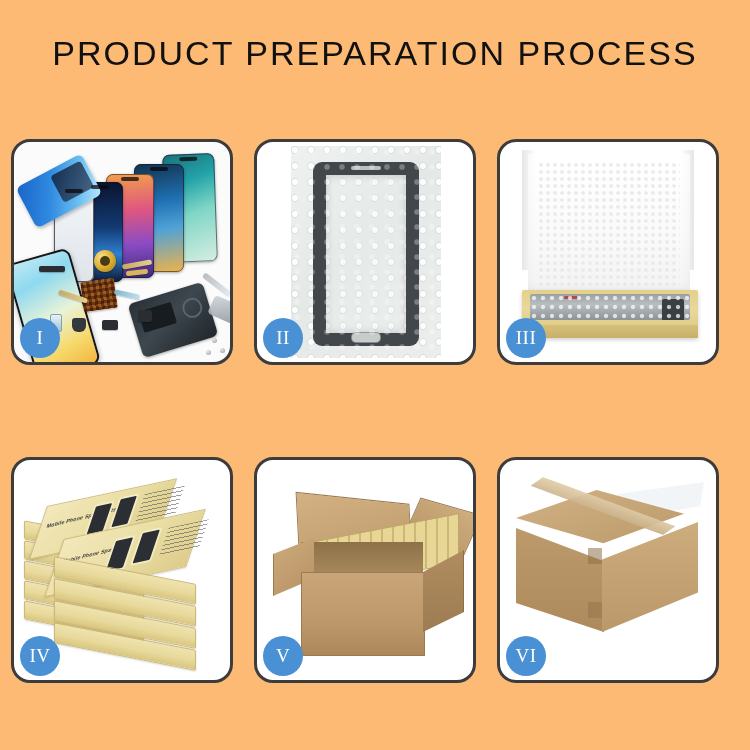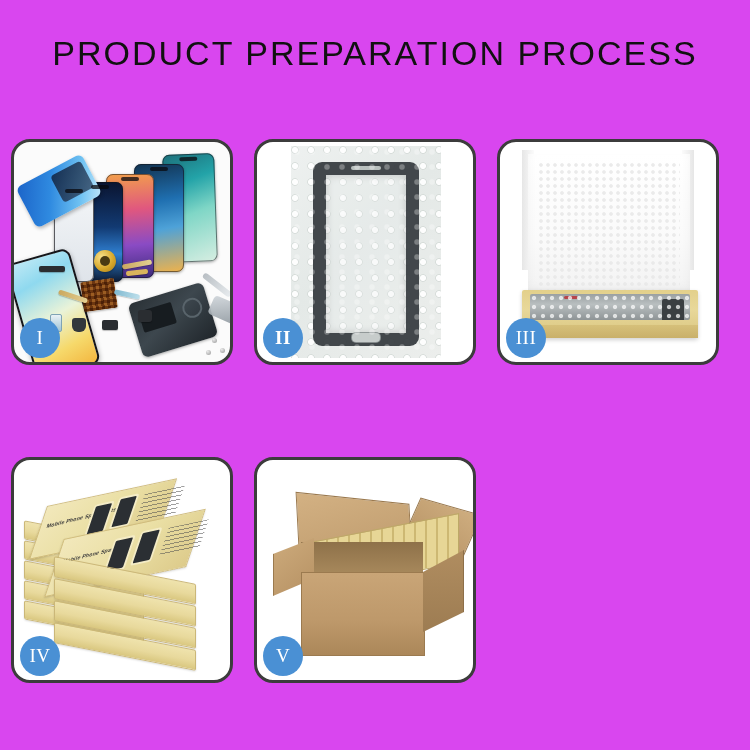--- a/index.html
+++ b/index.html
@@ -5,21 +5,21 @@
   html, body {
     margin: 0; padding: 0;
     width: 750px; height: 750px;
     background: #ffffff;
     font-family: "Liberation Sans", sans-serif;
     overflow: hidden;
   }
   #page {
     position: relative;
     width: 750px; height: 750px;
-    background: #d946ef;
+    background: #fdba74;
   }
 
   
   .header { position: absolute; top: 0; left: 0; width: 750px; text-align: center; }
   .title {
     margin: 0;
     padding-top: 34px;
     font-size: 34px;
     font-weight: 500;
     letter-spacing: 2.0px;
@@ -181,21 +181,21 @@
   .cap {
     position:absolute; left: 58px; top: 176px; width: 14px; height: 14px;
     background:#33383c; border-radius: 3px 3px 6px 6px;
   }
   .capw {
     position:absolute; left: 36px; top: 172px; width: 10px; height: 16px;
     background: linear-gradient(180deg,#eaf2f6,#9fc3d4); border-radius: 2px; border:1px solid #7fa3b5;
   }
 
   
-  .p2 { background: #ffffff; font-weight: bold; }
+  .p2 { background: #ffffff; }
   .bw-photo {
     position:absolute; left: 34px; top: 4px; width: 150px; height: 212px;
     background: linear-gradient(135deg,#eef1f0 0%,#e4e9e7 45%,#eceeec 100%);
   }
   .bubbles {
     position:absolute; inset:0;
     background-image:
       radial-gradient(circle at 4px 4px, rgba(255,255,255,.95) 2.6px, rgba(205,213,210,.55) 3.4px, rgba(0,0,0,0) 4.2px),
       radial-gradient(circle at 12px 12px, rgba(255,255,255,.85) 2.4px, rgba(200,208,205,.45) 3.2px, rgba(0,0,0,0) 4.0px);
     background-size: 16px 16px, 16px 16px;
@@ -497,15 +497,29 @@
           <div class="c5-fill"></div>
           <div class="c5-inner"></div>
           <div class="c5-flapL"></div>
           <div class="c5-front"></div>
           <div class="c5-side2"></div>
         </div>
       </div>
       <div class="badge">V</div>
     </div>
 
+    <div class="panel p6">
+      <div class="stage">
+        <div class="c6">
+          <div class="c6-film"></div>
+          <div class="c6-top"></div>
+          <div class="c6-left"></div>
+          <div class="c6-right"></div>
+          <div class="c6-tape"></div>
+          <div class="c6-tab1"></div>
+          <div class="c6-tab2"></div>
+        </div>
+      </div>
+      <div class="badge">VI</div>
+    </div>
 
   </div>
 </div>
 
 </body></html>

